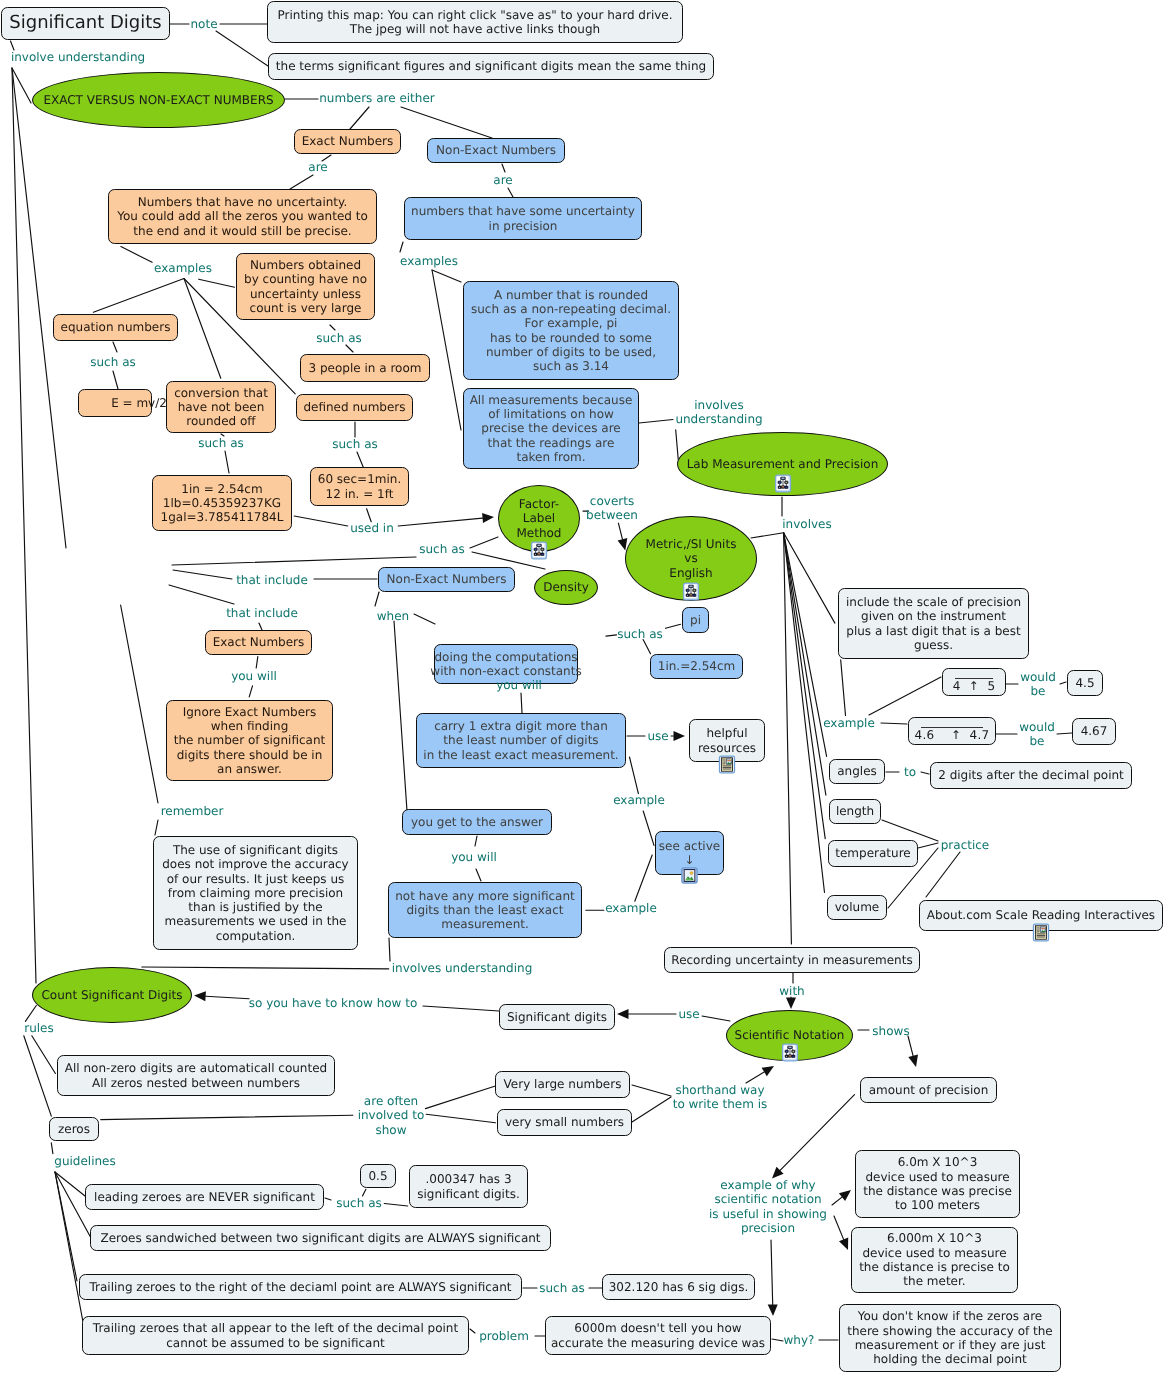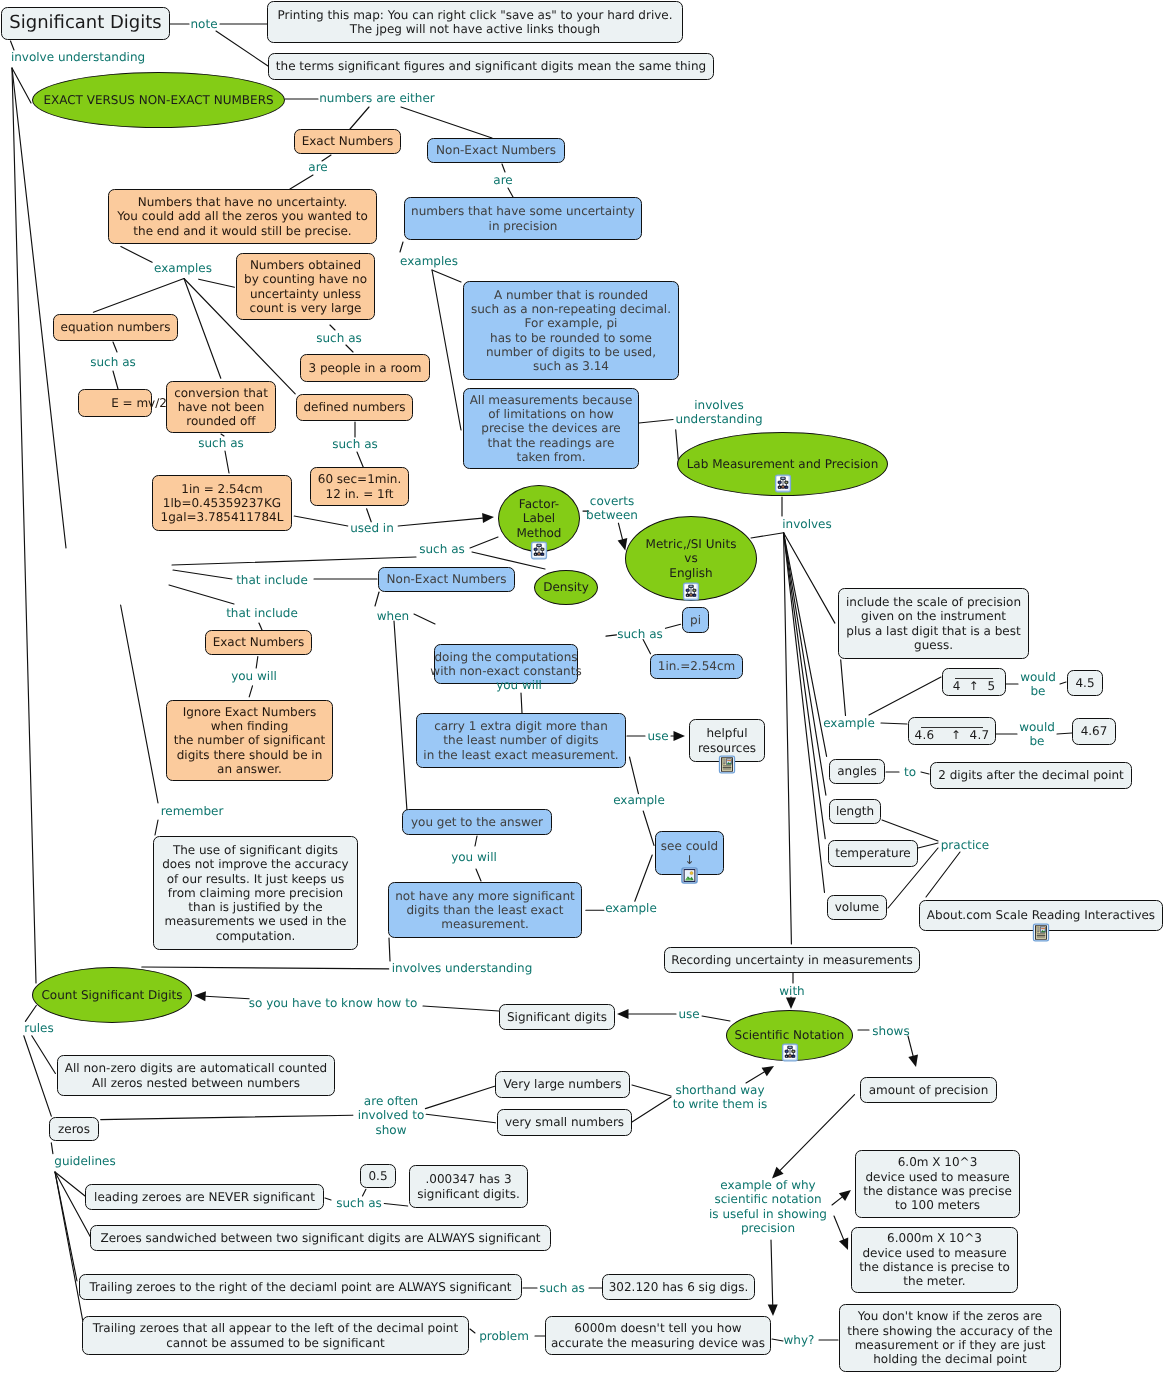--- a/index.html
+++ b/index.html
@@ -313,21 +313,21 @@
   <path d="M4.9 12.6 h10.2 M4.9 14.4 h10.2 M4.9 16.2 h10.2" stroke="#2b2b2b" stroke-width="1.0"></path>
  </svg></div>
 <div class="node box gray" style="left:153px;top:836px;width:205px;height:114px;"><span>The use of significant digits
 does not improve the accuracy
 of our results. It just keeps us
 from claiming more precision
 than is justified by the
 measurements we used in the
 computation.</span></div>
 <div class="node box blue" style="left:402px;top:809px;width:150px;height:26px;"><span>you get to the answer</span></div>
-<div class="node box blue" style="left:655px;top:831px;width:69px;height:44px;"><span>see could
+<div class="node box blue" style="left:655px;top:831px;width:69px;height:44px;"><span>see active
 ↓</span><svg class="ic" style="top:35px" width="17" height="17" viewBox="0 0 17 17">
   <rect x="1" y="1" width="15" height="15" rx="2" fill="#fbfcfe" stroke="#6b9bd2" stroke-width="1.6"></rect>
   <rect x="3.1" y="2.6" width="10.8" height="11.8" fill="#ffffff" stroke="#17204a" stroke-width="1.1"></rect>
   <rect x="4.3" y="3.8" width="8.4" height="9.4" fill="#e9f1fb"></rect>
   <circle cx="10.5" cy="6.1" r="1.5" fill="#f2c230" stroke="#a07f12" stroke-width="0.4"></circle>
   <path d="M4.3 13.2 l2.6 -4.0 l2.2 2.3 l1.6 -1.8 l2.0 3.5 z" fill="#2f8a34"></path>
   <path d="M4.3 13.2 l2.0 -2.6 l1.7 1.6 l1.2 -1.1 l1.6 2.1 z" fill="#61b555"></path>
  </svg></div>
 <div class="node box blue" style="left:388px;top:882px;width:194px;height:56px;"><span>not have any more significant
 digits than the least exact

